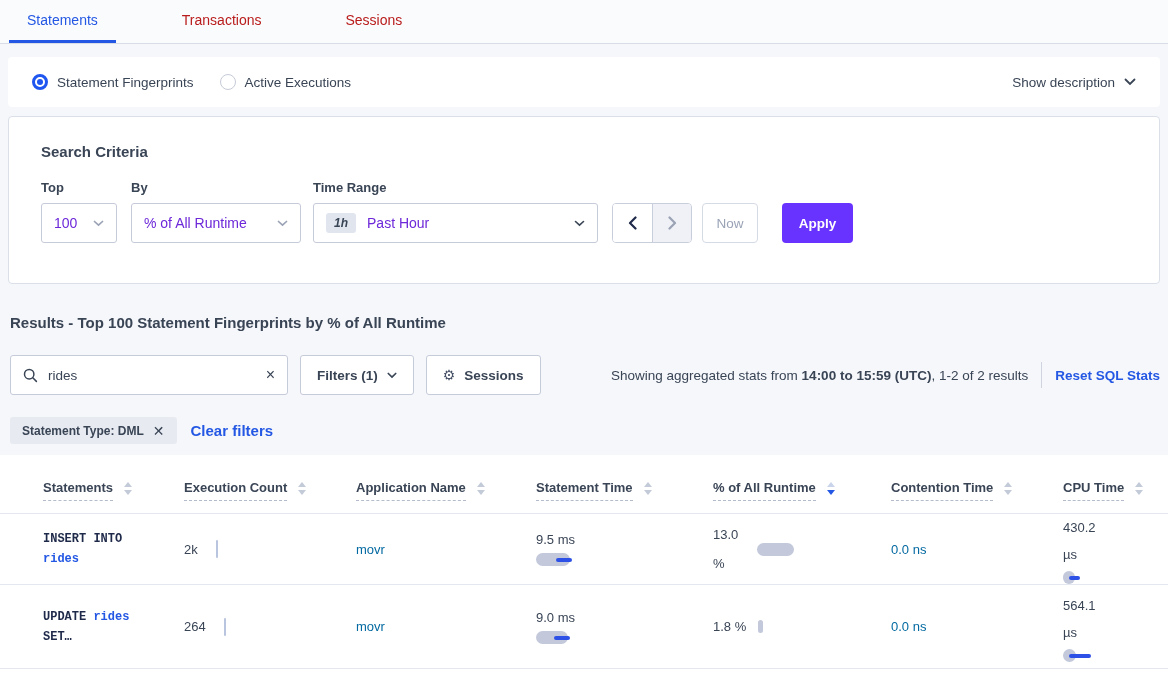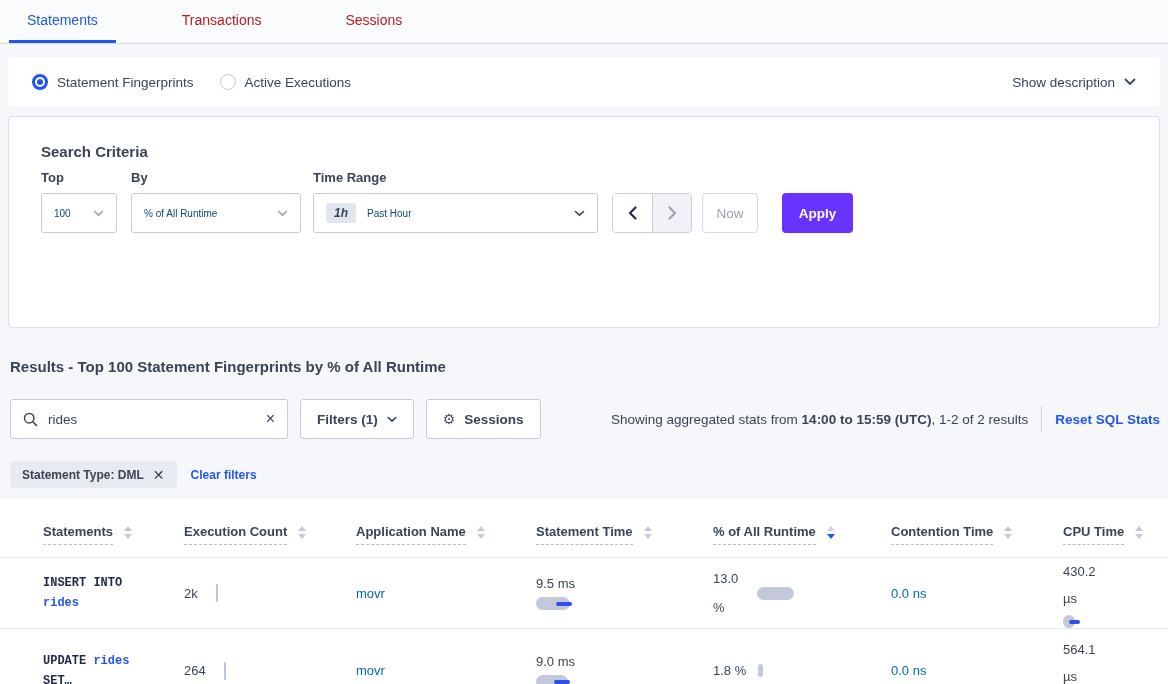--- a/index.html
+++ b/index.html
@@ -17,27 +17,27 @@
   
   .card { background:#fff; margin:0 8px; border-radius:4px; }
   .toggle-row { margin-top:13px; height:50px; display:flex; align-items:center; padding:0 24px; }
   .radio-opt { display:flex; align-items:center; margin-right:26px; cursor:pointer; }
   .radio { width:16px; height:16px; border-radius:50%; margin-right:9px; flex:0 0 auto; }
   .radio.on { border:3px solid #1f56f0; background:#fff; display:flex; align-items:center; justify-content:center; }
   .radio.on::after { content:""; width:6px; height:6px; border-radius:50%; background:#1f56f0; }
   .radio.off { border:1px solid #c5cbd6; background:#fff; }
   .show-desc { margin-left:auto; display:flex; align-items:center; gap:9px; cursor:pointer; font-size:13.5px; }
 
-  .criteria { margin-top:9px; border:1px solid #dadfe8; padding:26px 32px 30px 32px; height:212px; }
+  .criteria { margin-top:9px; border:1px solid #dadfe8; padding:26px 32px 30px 32px; height:168px; }
   .criteria-title { font-size:15px; font-weight:700; }
-  .criteria-controls { display:flex; align-items:flex-end; margin-top:10px; }
+  .criteria-controls { display:flex; align-items:flex-end; margin-top:20px; }
   .field { display:flex; flex-direction:column; }
   .field-label { font-size:13px; font-weight:700; margin-bottom:8px; }
   .select { height:40px; border:1px solid #c6cbda; border-radius:3px; background:#fff; display:flex; align-items:center; padding:0 12px; cursor:pointer; }
-  .select .val { font-size:10px; color:#0c4a6e; }
+  .select .val { font-size:14px; color:#6d28d9; }
   .sel-chev { margin-left:auto; display:flex; }
   .badge-1h { background:#e1e6ee; border-radius:3px; font-size:12px; font-weight:700; padding:3px 8px; margin-right:11px;font-style:italic; }
   .nav-group { display:flex; margin-left:14px; border:1px solid #c9cedc; border-radius:4px; overflow:hidden; height:40px; }
   .nav-btn { width:39px; display:flex; align-items:center; justify-content:center; background:#fff; cursor:pointer; }
   .nav-btn.disabled { background:#eff1f6; cursor:default; }
   .nav-btn + .nav-btn { border-left:1px solid #c9cedc; }
   .now-btn { margin-left:10px; width:56px; height:40px; border:1px solid #d5dae4; border-radius:4px; background:#fff; color:#9aa3b5; font-size:13.5px; font-weight:500; display:flex; align-items:center; justify-content:center; cursor:pointer; }
   .apply-btn { margin-left:24px; width:71px; height:40px; border:none; border-radius:4px; background:#6933ff; color:#fff; font-size:13.5px; font-weight:700; display:flex; align-items:center; justify-content:center; cursor:pointer; }
 
   
@@ -49,21 +49,21 @@
   .btn-outline { height:40px; border:1px solid #c6cbda; border-radius:3px; background:#fff; display:flex; align-items:center; gap:9px; padding:0 16px; font-size:13.5px; font-weight:600; color:#394455; cursor:pointer; margin-left:12px; }
   .gear { font-family:"DejaVu Sans",sans-serif; font-size:14px; color:#475166; }
   .summary { margin-left:auto; font-size:13.5px; color:#394455; white-space:nowrap; }
   .summary b { font-weight:700; }
   .vdiv { width:1px; height:26px; background:#cfd4de; margin:0 13px; }
   .reset-link { color:#2458e4; font-size:13.5px; font-weight:600; cursor:pointer; white-space:nowrap; }
 
   .chip-row { display:flex; align-items:center; margin:22px 8px 0 10px; }
   .chip { background:#e7eaf1; border-radius:3px; height:27px; display:flex; align-items:center; gap:9px; padding:0 12px; font-size:12px; font-weight:600; }
   .chip .x { font-size:14px; cursor:pointer; font-weight:400; }
-  .clear-filters { margin-left:14px; color:#2458e4; font-size:12px; font-weight:700; cursor:pointer; }
+  .clear-filters { margin-left:14px; color:#2458e4; font-size:15px; font-weight:700; cursor:pointer; }
 
   
   .table-card { background:#fff; margin-top:11px; padding:12px 0 15px 0; }
   .trow { display:grid; grid-template-columns:158px 172px 180px 177px 178px 172px 1fr; padding:0 10px 0 26px; align-items:center; }
   .trow > :first-child { padding-left:17px; }
   .thead { height:47px; border-bottom:1px solid #e4e8ee; }
   .hcell { display:flex; align-items:center; gap:11px; cursor:pointer; }
   .hlabel { font-size:13px; font-weight:600; color:#394455; border-bottom:1px dashed #b4bccb; padding-bottom:5px; white-space:nowrap; }
   .sorter { display:flex; flex-direction:column; gap:3px; margin-bottom:4px; }
   .tri-up { width:0; height:0; border-left:4px solid transparent; border-right:4px solid transparent; border-bottom:5px solid #c3cad8; }

